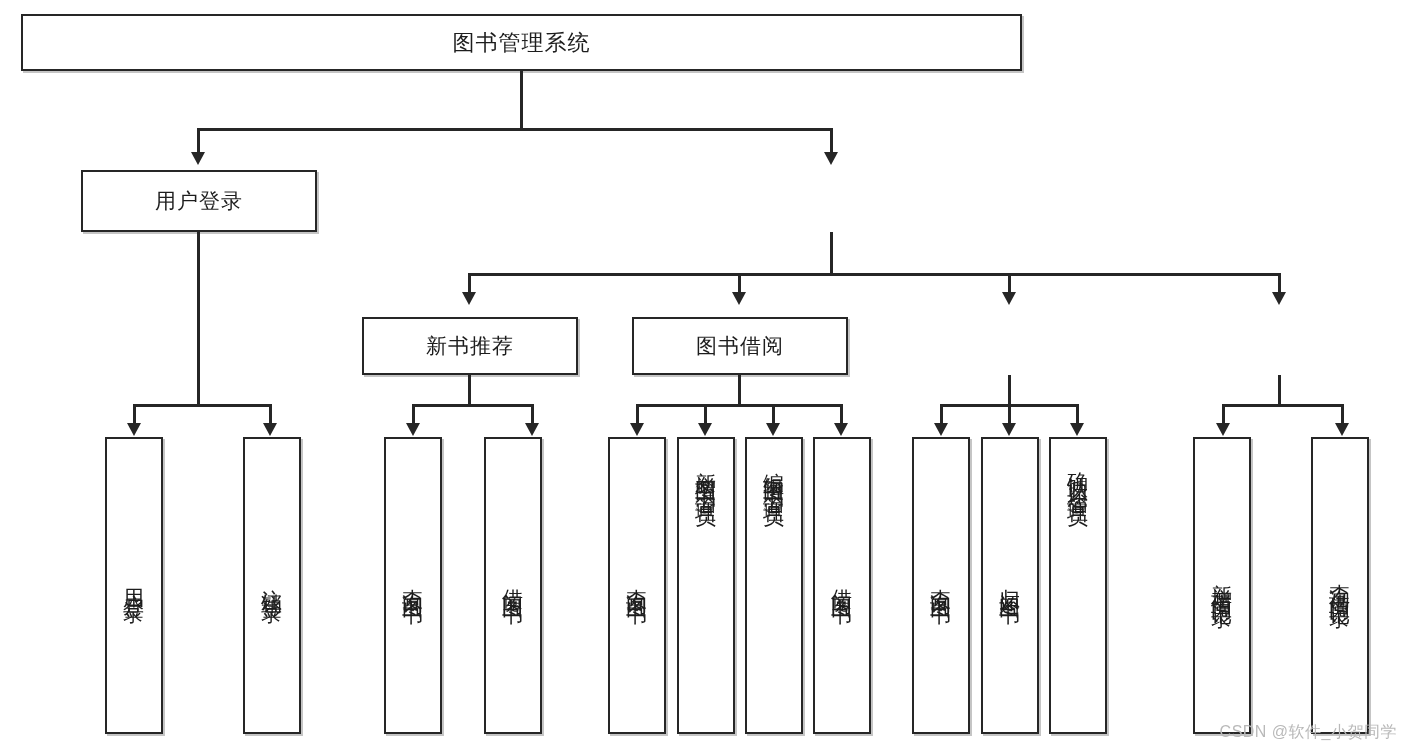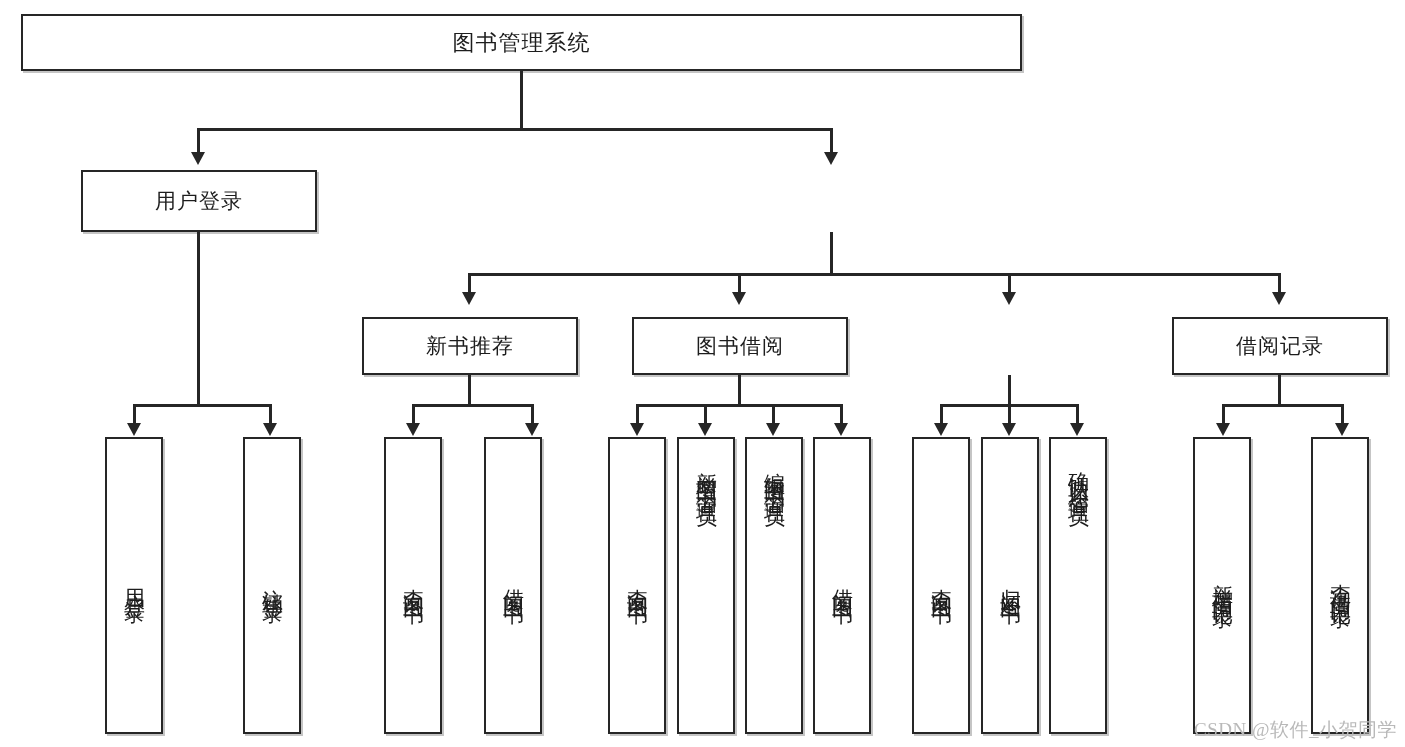--- a/index.html
+++ b/index.html
@@ -6,21 +6,20 @@
   body{
     font-family:"Liberation Sans","DejaVu Sans",sans-serif;
     color:#1a1a1a;
   }
   #canvas{
     position:relative;
     width:1405px;
     height:747px;
     background:#ffffff;
     overflow:hidden;
-    font-family:Liberation Serif, serif;
   }
   
   .node{
     position:absolute;
     box-sizing:border-box;
     background:#ffffff;
     border:2.5px solid #262626;
     box-shadow:2px 2px 0 0 rgba(150,150,150,.55);
     display:flex;
     align-items:center;
@@ -61,21 +60,21 @@
     width:0;height:0;
     border-left:7px solid transparent;
     border-right:7px solid transparent;
     border-top:13px solid #262626;
   }
   
   #watermark{
     position:absolute;
     right:8px;
     bottom:4px;
-    font-size:19px;
+    font-size:16px;
     color:#b9b9b9;
     letter-spacing:.5px;
     white-space:nowrap;
     pointer-events:none;
   }
 </style>
 </head>
 <body>
 
 <div id="canvas">
@@ -119,23 +118,20 @@
   <div class="arrow" style="left:1002px;top:292px;"></div>
 
   <div class="ln v" style="left:1278px;top:273px;height:22px;"></div>
   <div class="arrow" style="left:1272px;top:292px;"></div>
 
   <div class="node" style="left:632px;top:317px;width:216px;height:58px;">
     <span class="label">图书借阅</span>
   </div>
   <div class="node" style="left:362px;top:317px;width:216px;height:58px;">
     <span class="label">新书推荐</span>
-  </div>
-  <div class="node" style="left:1172px;top:317px;width:216px;height:58px;">
-    <span class="label">借阅记录</span>
   </div>
 
   <div class="ln v" style="left:468px;top:375px;height:29px;"></div>
   <div class="ln h" style="left:412px;top:404px;width:121px;"></div>
   <div class="ln v" style="left:412px;top:404px;height:22px;"></div>
   <div class="arrow" style="left:406px;top:423px;"></div>
   <div class="ln v" style="left:531px;top:404px;height:22px;"></div>
   <div class="arrow" style="left:525px;top:423px;"></div>
 
   <div class="ln v" style="left:738px;top:375px;height:29px;"></div>

